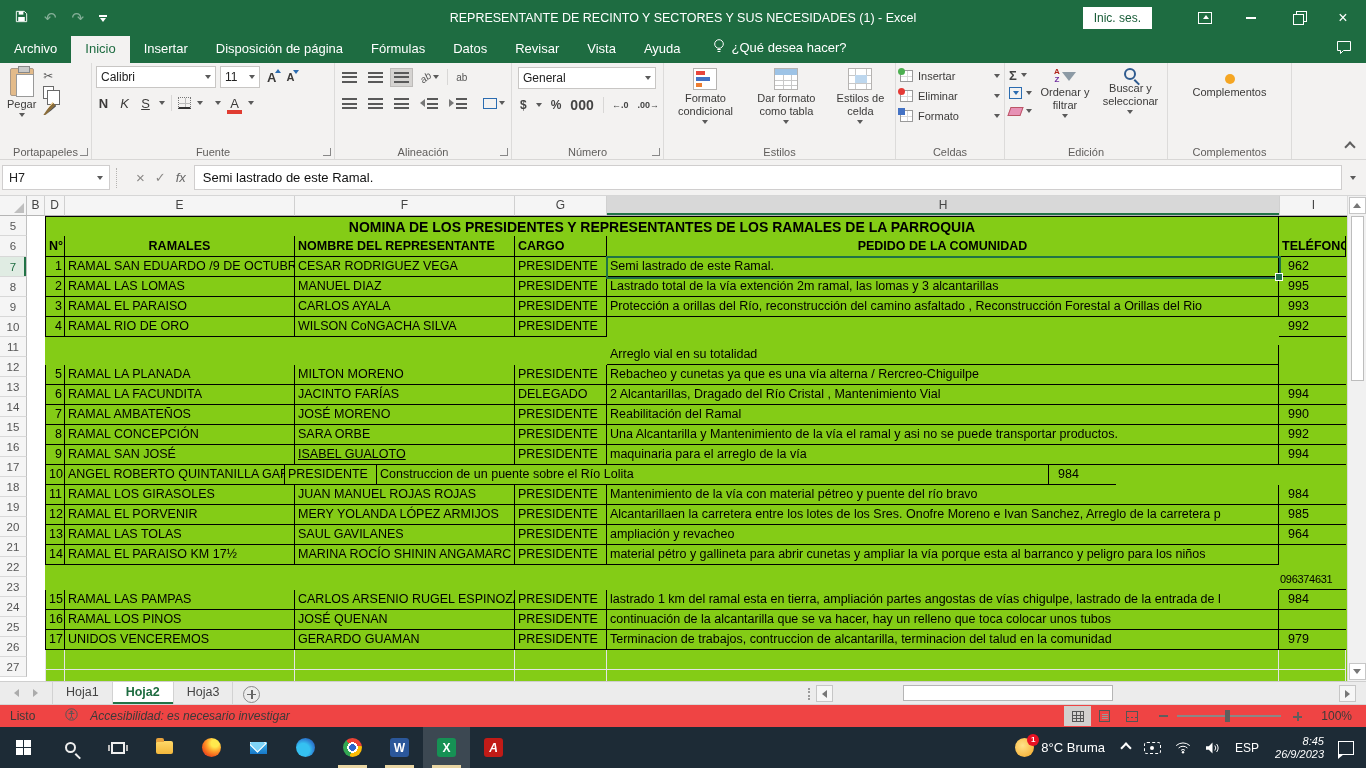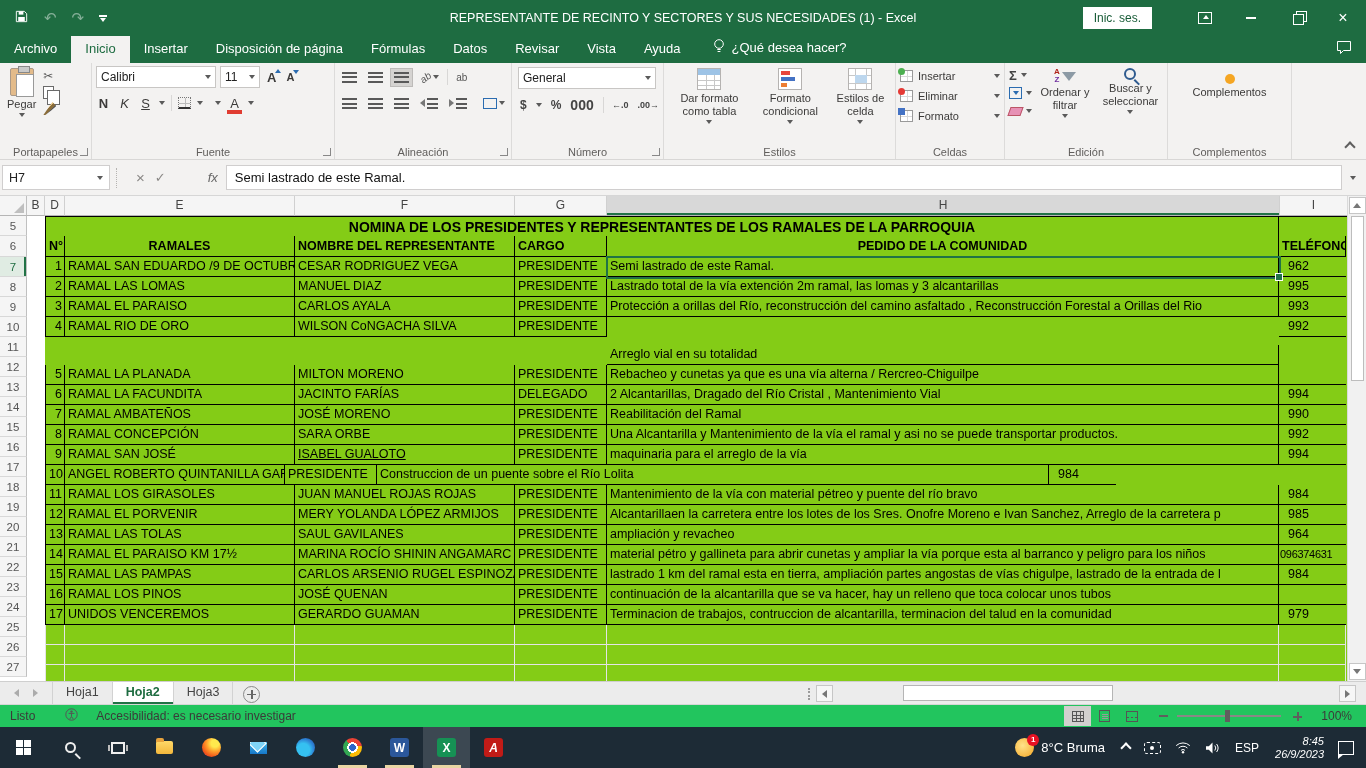--- a/index.html
+++ b/index.html
@@ -86,21 +86,21 @@
   .ic-mag{width:12px;height:12px;border:2px solid #2f5b8f;border-radius:50%;position:relative;}
   .ic-mag::after{content:"";position:absolute;left:9px;top:9px;width:7px;height:2px;background:#2f5b8f;transform:rotate(45deg);transform-origin:0 0;}
   .ic-dot{width:10px;height:10px;border-radius:50%;background:#f5a623;}
   .collapse-chev{position:absolute;right:12px;bottom:6px;}
   
   .fbar{position:absolute;top:160px;left:0;right:0;height:36px;background:#f3f2f1;border-bottom:1px solid #d6d6d6;display:flex;align-items:center;padding:0 2px;}
   .namebox{width:108px;height:25px;background:#fff;border:1px solid #d0cece;display:flex;align-items:center;padding:0 6px;font-size:12.5px;color:#222;}
   .namebox .tri-d{margin-left:auto;}
   .fsep{width:6px;height:20px;margin:0 6px;border-left:1px dotted #b5b3b1;}
   .fbtns{display:flex;align-items:center;gap:10px;padding:0 8px;color:#8a8886;font-size:13px;}
-  .fxi{font-style:italic;font-size:13px;color:#666;margin-left:32px;}
+  .fxi{font-style:italic;font-size:13px;color:#666;}
   .ffield{flex:1;height:25px;background:#fff;border:1px solid #d0cece;display:flex;align-items:center;padding:0 8px;font-size:13px;color:#111;}
   
   .grid{position:absolute;top:196px;left:0;width:1366px;height:485px;background:#fff;overflow:hidden;}
   .colheads{position:absolute;top:0;left:0;display:flex;height:20px;z-index:3;}
   .corner{width:27px;height:20px;background:#f5f5f5;border-right:1px solid #c0c0c0;border-bottom:1px solid #b5b5b5;position:relative;}
   .corner::after{content:"";position:absolute;right:2px;bottom:2px;border-style:solid;border-width:0 0 10px 10px;border-color:transparent transparent #bfbfbf transparent;}
   .colh{height:20px;background:#f5f5f5;border-right:1px solid #d0d0d0;border-bottom:1px solid #b5b5b5;font-size:12px;color:#444;text-align:center;line-height:19px;flex:none;}
   .colh-sel{background:#d8d8d8;box-shadow:inset 0 -2px 0 #217346;}
   .gutter{position:absolute;top:20px;left:0;width:27px;z-index:3;}
   .rownum{height:20px;background:#f5f5f5;border-right:1px solid #c0c0c0;border-bottom:1px solid #d8d8d8;font-size:11.5px;color:#555;text-align:center;line-height:20px;}
@@ -133,23 +133,23 @@
   .addsheet{width:17px;height:17px;border:1px solid #8a8a8a;border-radius:50%;margin:2px 0 0 10px;position:relative;align-self:center;}
   .addsheet::before,.addsheet::after{content:"";position:absolute;background:#666;}
   .addsheet::before{left:3px;top:7px;width:9px;height:1.5px;}
   .addsheet::after{left:7px;top:3px;width:1.5px;height:9px;}
   .hscroll{position:absolute;left:808px;right:10px;top:3px;height:17px;display:flex;align-items:center;}
   .hs-dots{border-left:2px dotted #9a9a9a;height:12px;margin-right:6px;}
   .hs-btn{width:17px;height:17px;background:#f6f6f6;border:1px solid #c6c6c6;display:flex;align-items:center;justify-content:center;}
   .hs-track{flex:1;height:17px;position:relative;}
   .hs-thumb{position:absolute;left:70px;width:210px;top:0;height:16px;background:#fff;border:1px solid #b5b5b5;}
   
-  .statusbar{position:absolute;top:704px;left:0;right:0;height:23px;background:#22c55e;border-top:1px solid #d6d6d6;display:flex;align-items:center;font-size:12px;color:#3b3a39;}
+  .statusbar{position:absolute;top:704px;left:0;right:0;height:23px;background:#ef4444;border-top:1px solid #d6d6d6;display:flex;align-items:center;font-size:12px;color:#3b3a39;}
   .st-ready{margin-left:10px;}
-  .st-access{display:flex;align-items:center;gap:18px;margin-left:30px;}
+  .st-access{display:flex;align-items:center;gap:12px;margin-left:30px;font-style:italic;}
   .st-right{margin-left:auto;display:flex;align-items:center;margin-right:8px;gap:0;}
   .vb{width:27px;height:20px;display:flex;align-items:center;justify-content:center;}
   .vb.active{background:#d2d0ce;}
   .ic-grid{width:12px;height:11px;border:1px solid #555;background:linear-gradient(#555,#555) 3.5px 0/1px 100% no-repeat,linear-gradient(#555,#555) 7.5px 0/1px 100% no-repeat,linear-gradient(#555,#555) 0 3px/100% 1px no-repeat,linear-gradient(#555,#555) 0 6.5px/100% 1px no-repeat;}
   .ic-pglay{width:11px;height:12px;border:1px solid #555;background:linear-gradient(#999,#999) 2px 3px/6px 1px no-repeat,linear-gradient(#999,#999) 2px 5px/6px 1px no-repeat,linear-gradient(#999,#999) 2px 7px/6px 1px no-repeat;}
   .ic-pgbrk{width:12px;height:11px;border:1px solid #555;background:repeating-linear-gradient(90deg,#555 0 2px,transparent 2px 4px) 0 5px/100% 1px no-repeat;}
   .zminus{width:9px;height:2px;background:#5f5e5d;margin:0 9px 0 14px;}
   .zslider{width:104px;height:2px;background:#8a8886;position:relative;}
   .zthumb{position:absolute;left:48px;top:-5px;width:5px;height:12px;background:#5f5e5d;}
   .zplus{width:9px;height:9px;position:relative;margin:0 12px 0 12px;}
@@ -359,28 +359,28 @@
       <span class="numtxt" style="font-size:14px;">000</span>
       <span style="width:1px;height:16px;background:#d8d7d6;"></span>
       <span class="numtxt" style="font-size:9px;">←.0</span>
       <span class="numtxt" style="font-size:9px;">.00→</span>
     </div>
     <div class="glabel">Número</div>
     <div class="launcher"></div>
   </div>
 
   <div class="rgroup" style="width:232px;display:flex;gap:2px;">
+    <div class="bigbtn" style="width:76px;">
+      <span class="ic-fc"></span>
+      <span>Formato condicional</span>
+      <span class="tri-d"></span>
+    </div>
     <div class="bigbtn" style="width:84px;">
       <span class="ic-dft"></span>
       <span>Dar formato como tabla</span>
-      <span class="tri-d"></span>
-    </div>
-    <div class="bigbtn" style="width:76px;">
-      <span class="ic-fc"></span>
-      <span>Formato condicional</span>
       <span class="tri-d"></span>
     </div>
     <div class="bigbtn" style="width:62px;">
       <span class="ic-ec"></span>
       <span>Estilos de celda</span>
       <span class="tri-d"></span>
     </div>
     <div class="glabel">Estilos</div>
   </div>
 
@@ -622,21 +622,21 @@
           <div class="cell c3" style="width: 92px;">PRESIDENTE</div>
           <div class="cell c4" style="width: 672px;">ampliación y revacheo</div>
           <div class="cell c5" style="width: 67px;">964</div>
         </div>
         <div class="trow">
           <div class="cell c0" style="width: 20px;">14</div>
           <div class="cell c1" style="width: 230px;">RAMAL EL PARAISO KM 17½</div>
           <div class="cell c2" style="width: 220px;">MARINA ROCÍO SHININ ANGAMARC</div>
           <div class="cell c3" style="width: 92px;">PRESIDENTE</div>
           <div class="cell c4" style="width: 672px;">material pétro y gallineta para abrir cunetas y ampliar la vía porque esta al barranco y peligro para los niños</div>
-          <div class="cell c5 tel-full" style="width: 67px;">096374631</div>
+          <div class="cell c5 tel-full" style="width: 67px; margin-top: 25px;">096374631</div>
         </div>
         <div class="trow">
           <div class="cell c0" style="width: 20px;">15</div>
           <div class="cell c1" style="width: 230px;">RAMAL LAS PAMPAS</div>
           <div class="cell c2" style="width: 220px;">CARLOS ARSENIO RUGEL ESPINOZA</div>
           <div class="cell c3" style="width: 92px;">PRESIDENTE</div>
           <div class="cell c4" style="width: 672px;">lastrado 1 km del ramal esta en tierra, ampliación partes angostas de vías chigulpe, lastrado de la entrada de l</div>
           <div class="cell c5" style="width: 67px;">984</div>
         </div>
         <div class="trow">

